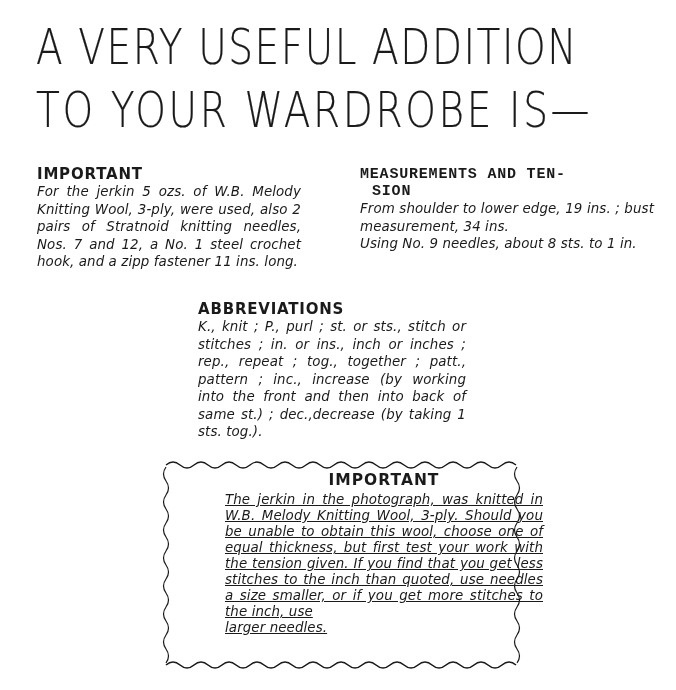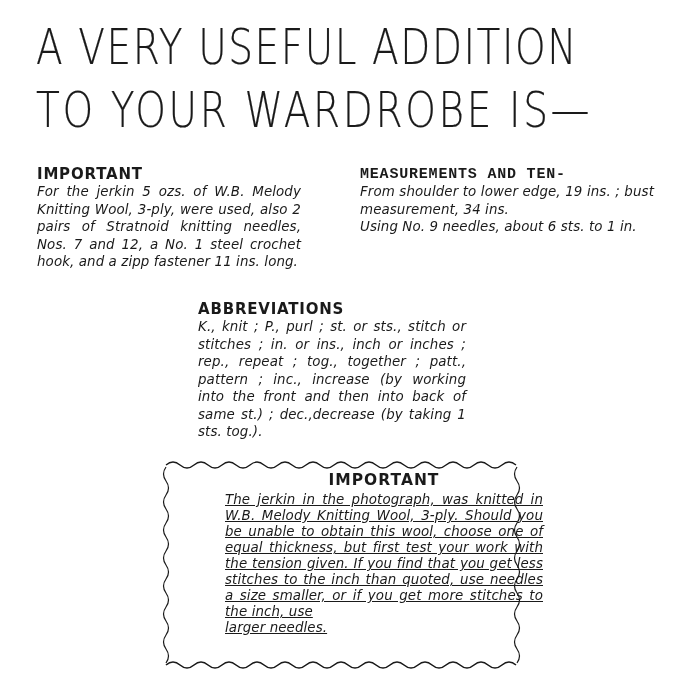--- a/index.html
+++ b/index.html
@@ -45,22 +45,23 @@
 <div class="title t1">A VERY USEFUL ADDITION</div>
 <div class="title t2">TO YOUR WARDROBE IS—</div>
 
 <div class="col" id="materials">
   <div class="heading">IMPORTANT</div>
   <div class="body-text">For the jerkin 5 ozs. of W.B. Melody Knitting Wool, 3-ply, were used, also 2 pairs of Stratnoid knitting needles, Nos. 7 and 12, a No. 1 steel crochet hook, and a zipp fastener 11 ins. long.</div>
 </div>
 
 <div class="col" id="measurements">
   <div class="heading">MEASUREMENTS AND TEN-</div>
+  <div class="heading h2">SION</div>
   <div class="body-text">From shoulder to lower edge, 19 ins. ; bust measurement, 34 ins.</div>
-  <div class="body-text">Using No. 9 needles, about 6 sts. to 1 in.</div>
+  <div class="body-text">Using No. 9 needles, about 8 sts. to 1 in.</div>
 </div>
 
 <div class="col" id="abbrev">
   <div class="heading">ABBREVIATIONS</div>
   <div class="body-text">K., knit ; P., purl ; st. or sts., stitch or stitches ; in. or ins., inch or inches ; rep., repeat ; tog., together ; patt., pattern ; inc., increase (by working into the front and then into back of same st.) ; dec.,decrease (by taking 1 sts. tog.).</div>
 </div>
 
 <div id="important">
   <svg class="border" width="362" height="215" viewBox="0 0 362 215">
     <path d="M6,8 q7,-6 14,0 t14,0 t14,0 t14,0 t14,0 t14,0 t14,0 t14,0 t14,0 t14,0 t14,0 t14,0 t14,0 t14,0 t14,0 t14,0 t14,0 t14,0 t14,0 t14,0 t14,0 t14,0 t14,0 t14,0 t14,0" fill="none" stroke="#1a1a1a" stroke-width="1.3"></path>

